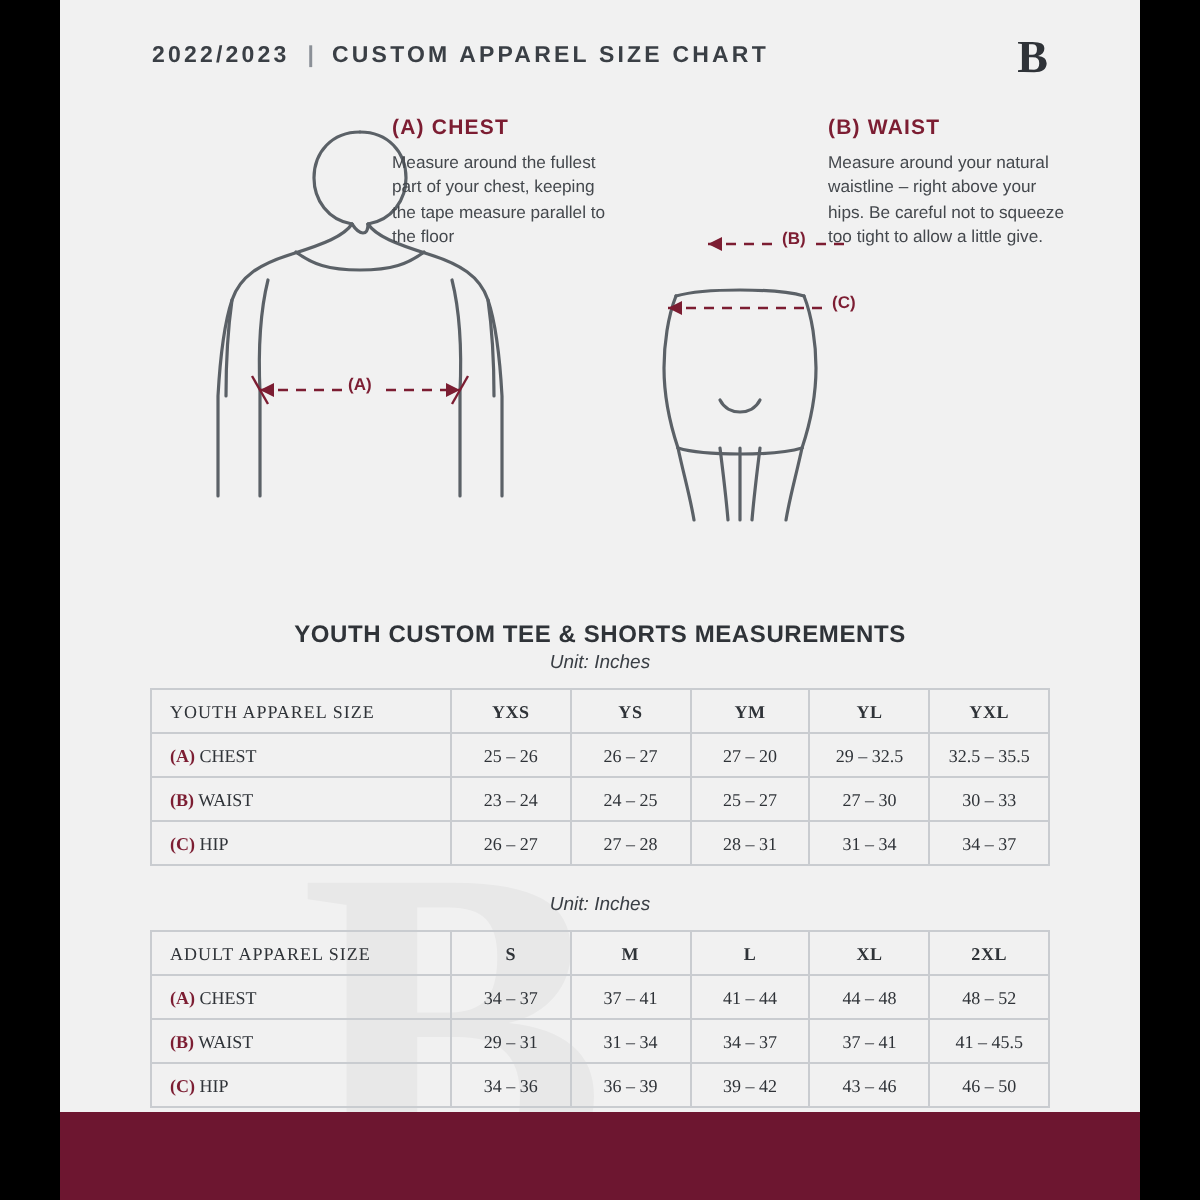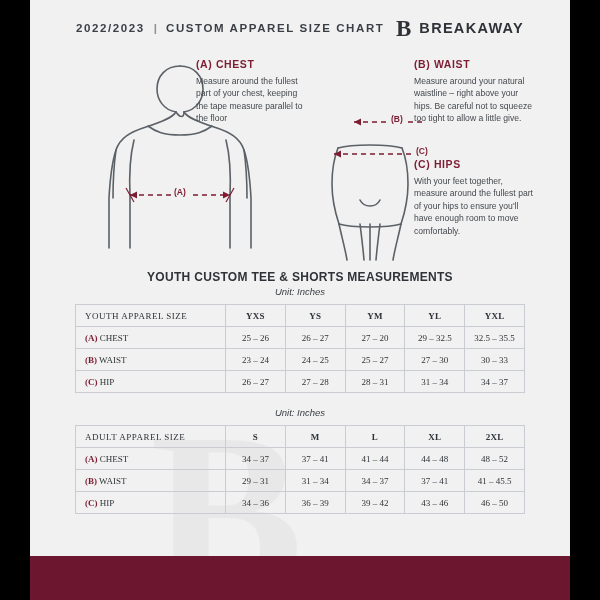--- a/index.html
+++ b/index.html
@@ -110,21 +110,21 @@
   .lbl {
     position: absolute;
     font-size: 8.5px;
     font-weight: 700;
     color: #7c1d32;
     background: #f1f1f1;
     padding: 0 3px;
   }
 
   
-  .section { position: absolute; width: 540px; left: 0; }
+  .section { position: absolute; width: 540px; left: 0; margin-top: 40px; }
   #sec-youth { top: 270px; }
   #sec-adult { top: 405px; }
 
   .sec-title {
     text-align: center;
     font-size: 12px;
     font-weight: 700;
     letter-spacing: 0.3px;
     color: #2f3338;
   }
@@ -183,21 +183,20 @@
 <div class="page">
 
   <div class="watermark">B</div>
 
   <div class="header">
     <span class="hdr-text">2022/2023</span>
     <span class="hdr-sep">|</span>
     <span class="hdr-text">CUSTOM APPAREL SIZE CHART</span>
     <div class="brand">
       <span class="brand-mark">B</span>
-      <span class="brand-name">BREAKAWAY</span>
     </div>
   </div>
 
   <div class="diagram">
 
     <svg class="dg-svg" width="540" height="218" viewBox="0 0 540 218">
       <g fill="none" stroke="#5b6167" stroke-width="1.6" stroke-linecap="round" stroke-linejoin="round">
 
         <path d="M150,18 C136,18 127,28 127,41 C127,52 134,62 146,64"></path>
         <path d="M150,18 C164,18 173,28 173,41 C173,52 166,62 154,64"></path>
@@ -247,24 +246,20 @@
     <div class="note" id="note-chest">
       <div class="note-title">(A) CHEST</div>
       <div class="note-body">Measure around the fullest part of your chest, keeping the tape measure parallel to the floor</div>
     </div>
 
     <div class="note" id="note-waist">
       <div class="note-title">(B) WAIST</div>
       <div class="note-body">Measure around your natural waistline – right above your hips. Be careful not to squeeze too tight to allow a little give.</div>
     </div>
 
-    <div class="note" id="note-hips">
-      <div class="note-title">(C) HIPS</div>
-      <div class="note-body">With your feet together, measure around the fullest part of your hips to ensure you'll have enough room to move comfortably.</div>
-    </div>
 
     <span class="lbl" style="left:141px; top:139px;">(A)</span>
     <span class="lbl" style="left:358px; top:66px;">(B)</span>
     <span class="lbl" style="left:383px; top:98px;">(C)</span>
   </div>
 
   <div class="section" id="sec-youth">
     <div class="sec-title">YOUTH CUSTOM TEE &amp; SHORTS MEASUREMENTS</div>
     <div class="sec-sub">Unit: Inches</div>
     <table>

